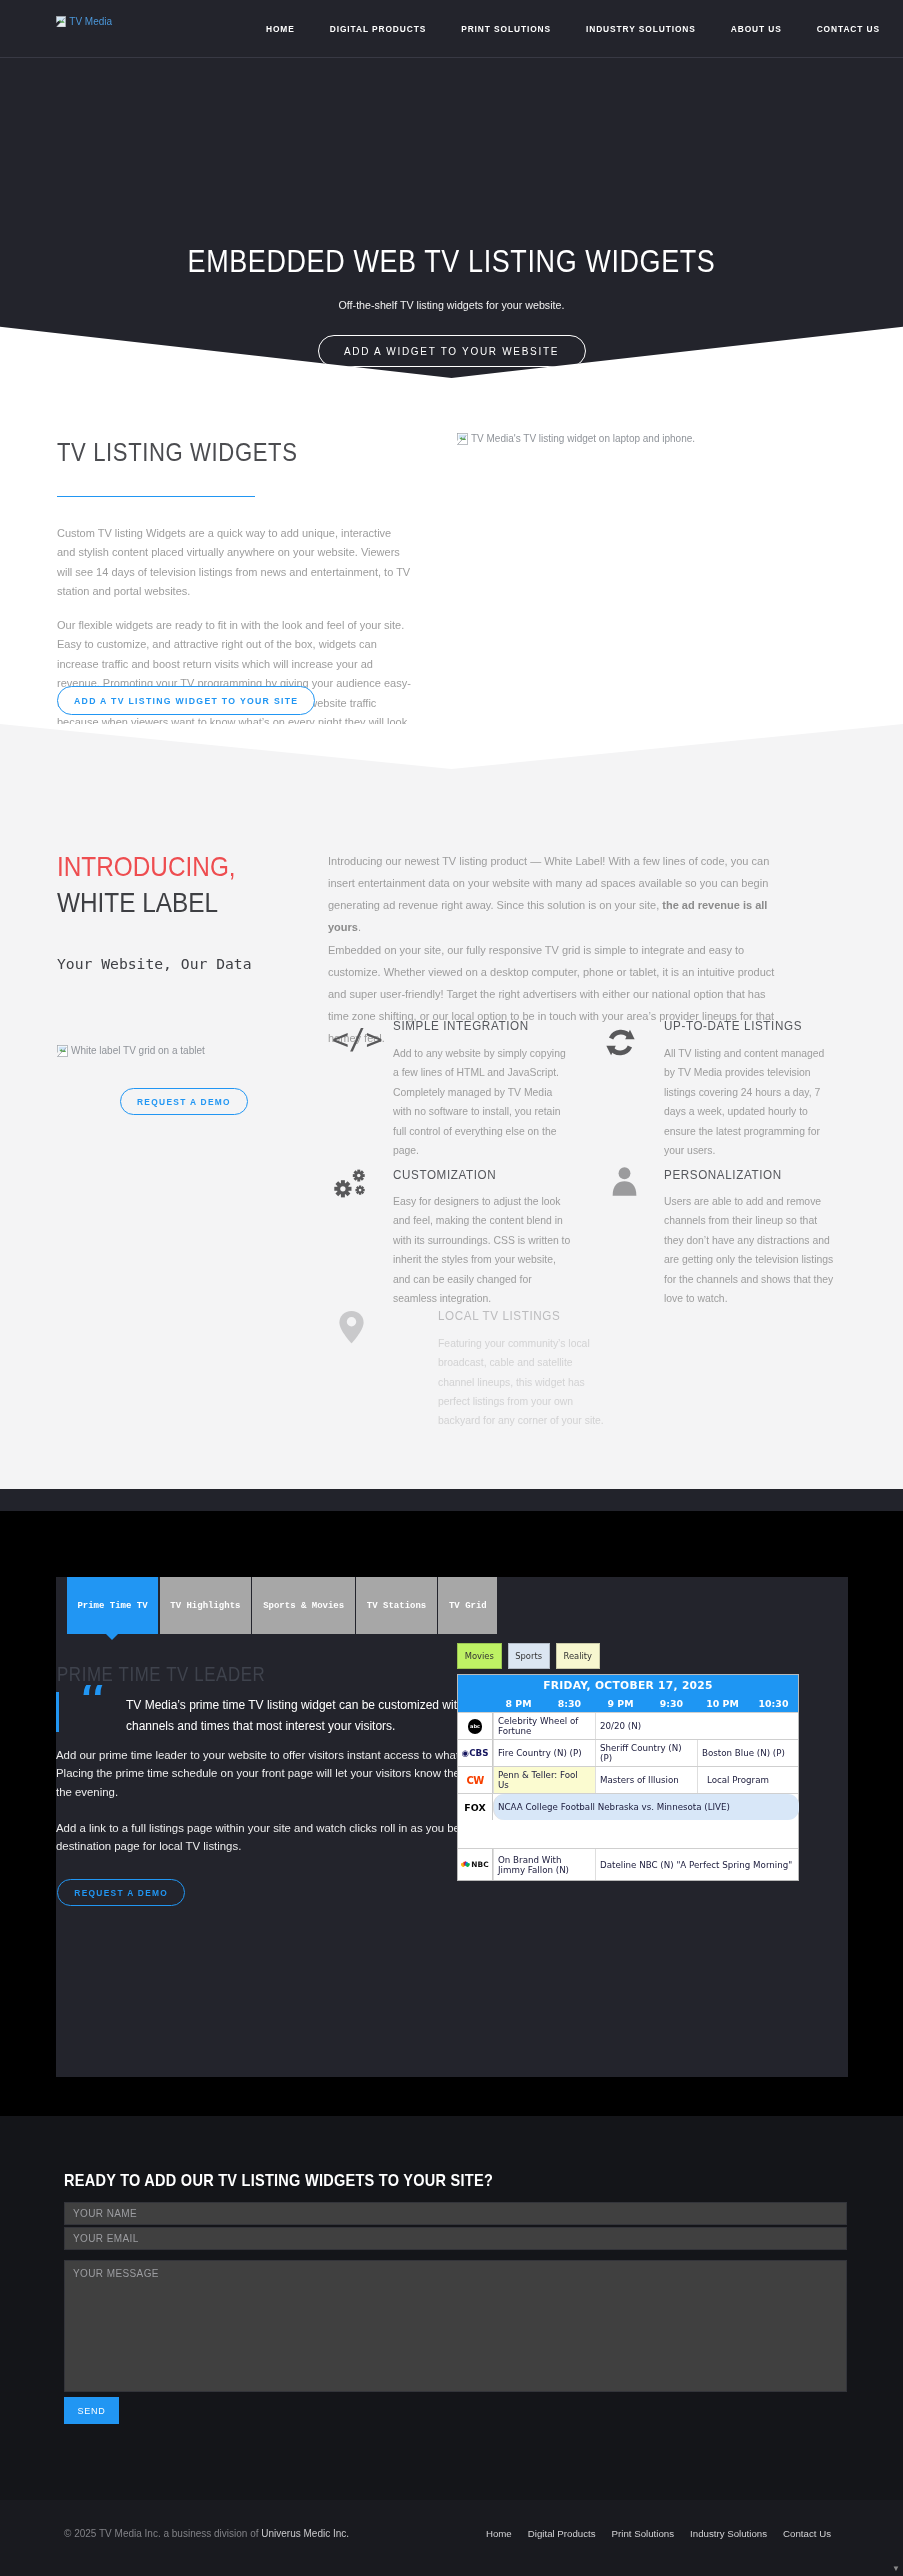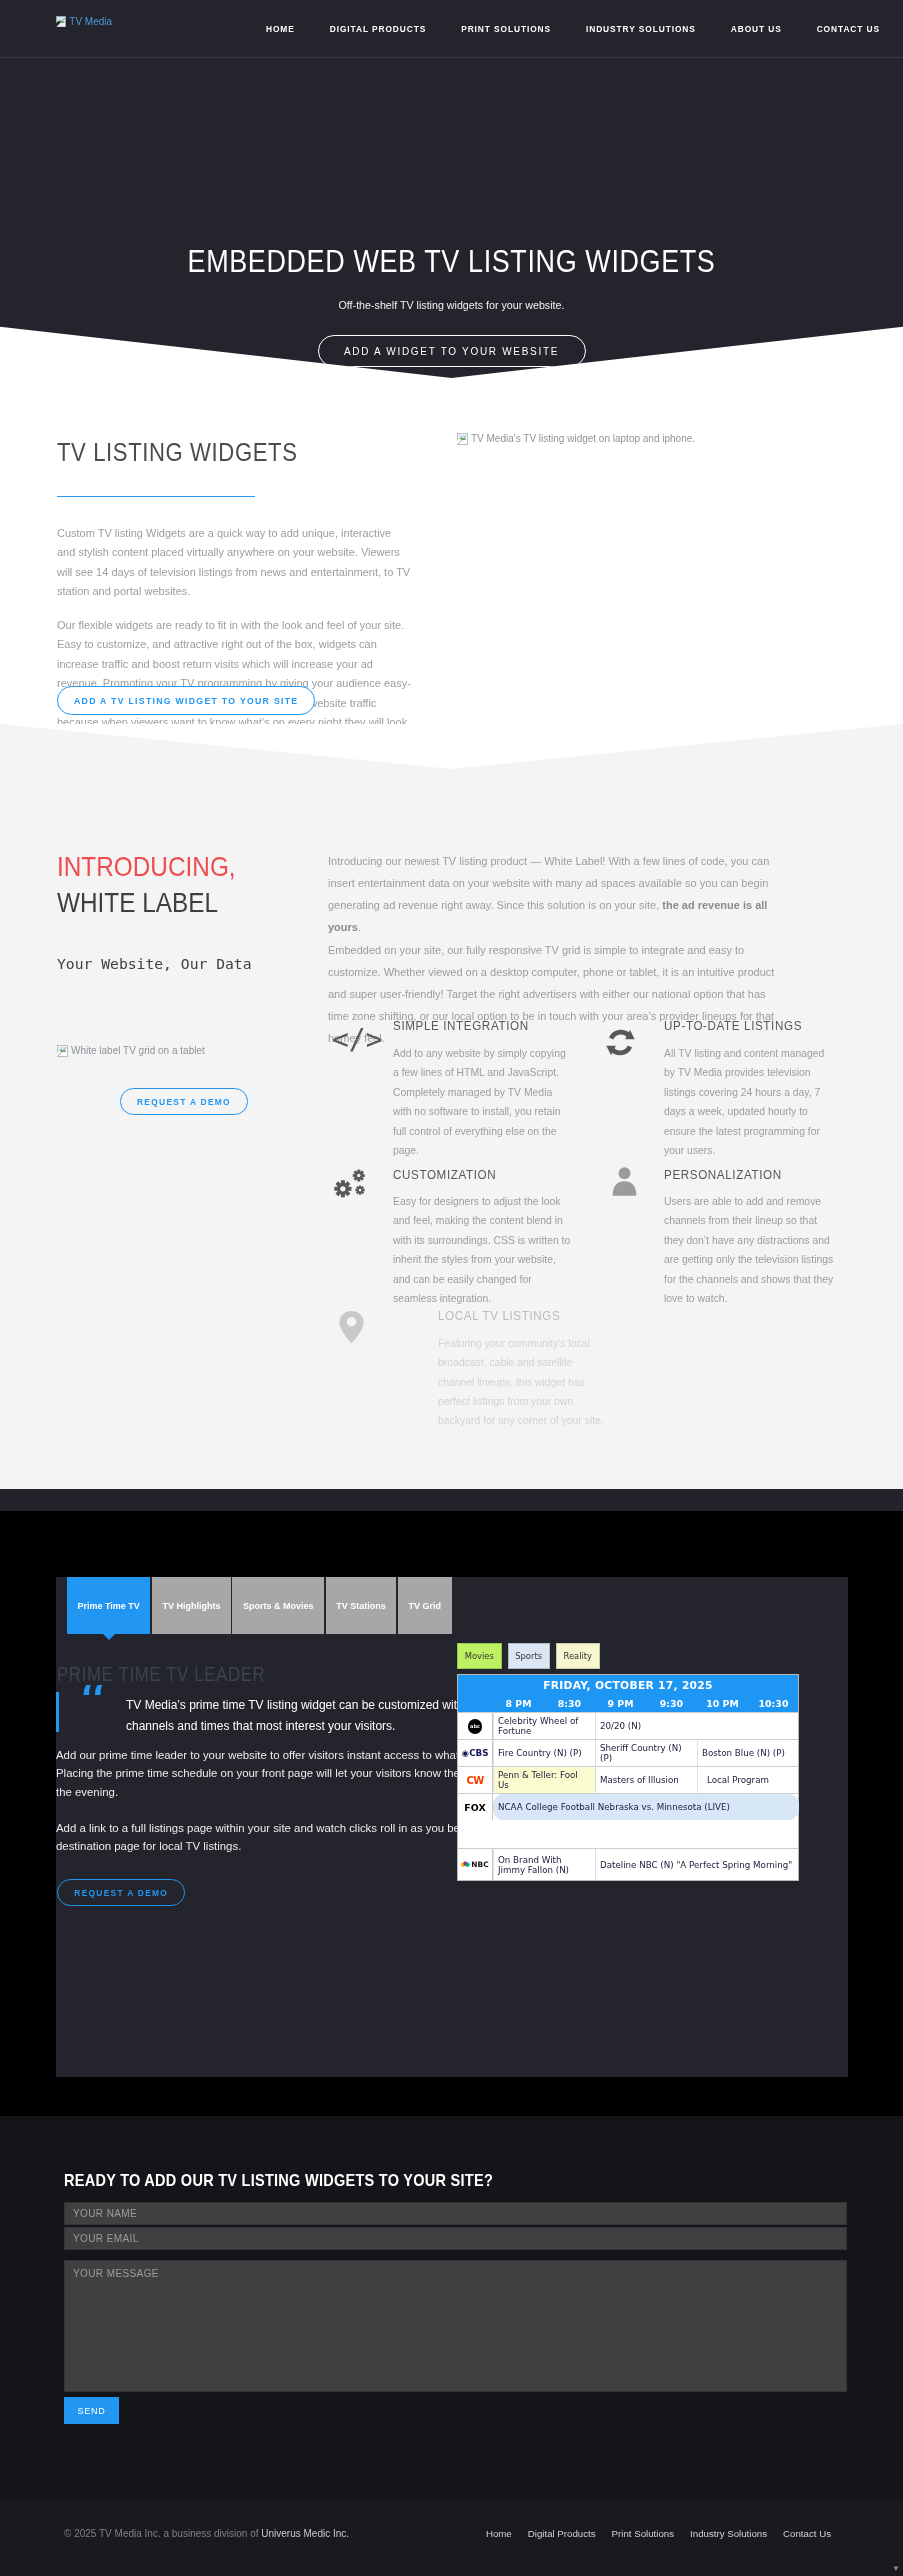--- a/index.html
+++ b/index.html
@@ -48,21 +48,21 @@
   .feat-title{color:#55575c;font-size:13.4px;font-weight:400;letter-spacing:0.7px;}
   .feat-body{color:#9d9d9d;font-size:10.4px;line-height:19.4px;margin:0;}
   .faded .feat-title{color:#bcbcbe;}
   .faded .feat-body{color:#d2d2d3;}
   .code-glyph{font-family:"DejaVu Sans Mono",monospace;font-size:28px;color:#58585a;}
 
   
   .strip{left:0;top:1489px;width:903px;height:22px;background:#22232b;}
   .black-sec{left:0;top:1511px;width:903px;height:605px;background:#000;}
   .card{left:56px;top:1577px;width:792px;height:500px;background:#23242c;}
-  .tabs{left:10.7px;top:0;display:flex;}
+  .tabs{left:10.7px;top:0;display:flex;font-family:Liberation Mono, monospace;}
   .tab{height:57px;display:flex;align-items:center;padding:0 10.7px;margin-right:1.3px;background:#a7a7a7;
        color:#fff;font-size:9px;font-weight:700;cursor:pointer;position:relative;white-space:nowrap;}
   .tab.active{background:#2196f3;}
   .tab.active::after{content:"";position:absolute;left:50%;top:57px;transform:translateX(-50%);
        border:6px solid transparent;border-top-color:#2196f3;}
   .card-heading{color:#3f434d;font-size:19.4px;font-weight:400;letter-spacing:0.7px;}
   .qbar{width:3.3px;height:40px;background:#2196f3;}
   .qmark{color:#2196f3;font-family:"DejaVu Serif",serif;font-size:59px;line-height:40px;height:41px;overflow:hidden;}
   .qtext{color:#fff;font-size:12px;line-height:21px;margin:0;}
   .cp{color:#ededed;font-size:11.4px;line-height:18.4px;margin:0;}

